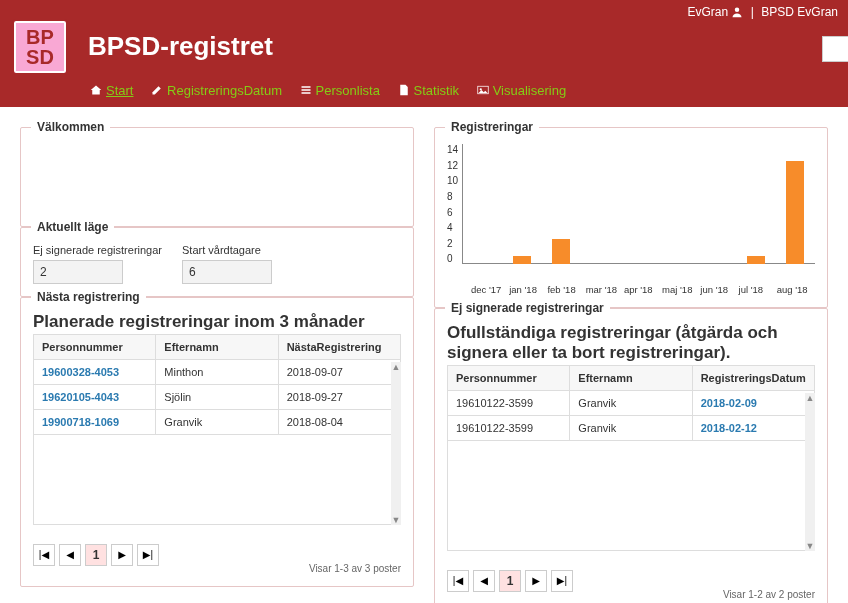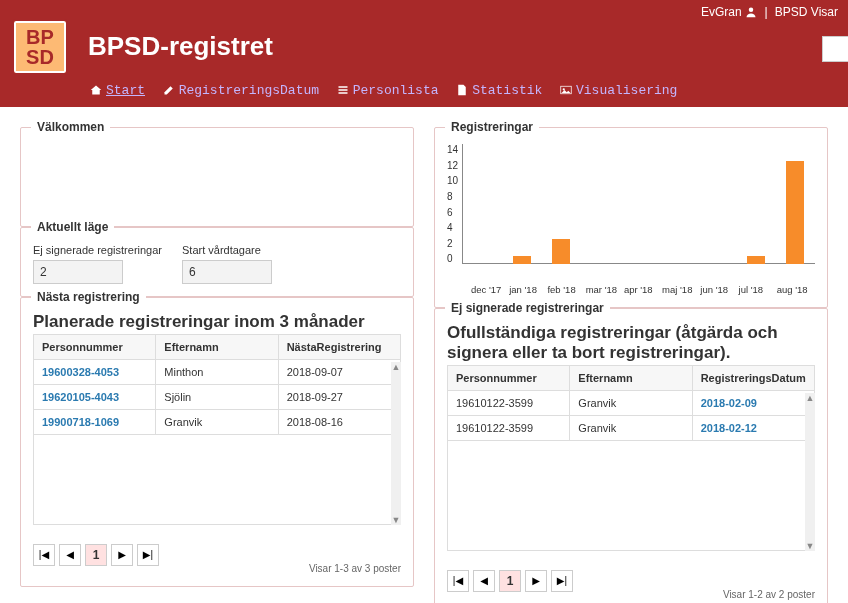--- a/index.html
+++ b/index.html
@@ -3,24 +3,24 @@
 <meta charset="utf-8">
 <style>
   * { box-sizing: border-box; margin: 0; padding: 0; }
   body { font-family: Arial, Helvetica, sans-serif; font-size: 12px; color: #333; background: #fff; }
 
   .header { background: #a82929; color: #fff; position: relative; padding-bottom: 8px; }
   .user-bar { text-align: right; padding: 4px 10px 0 0; font-size: 12px; }
   .user-bar span { vertical-align: middle; }
   .user-bar .pipe { margin: 0 4px; }
   .brand-row { display: flex; align-items: center; padding: 0 12px; }
-  .logo { width: 56px; height: 56px; background:#fdba74; border-radius:4px; display:flex; flex-direction:column; align-items:center; justify-content:center; font-weight:bold; color:#a82929; font-size:20px; line-height:1; border:2px solid #a82929; box-shadow: inset 0 0 0 2px #fff; }
+  .logo { width: 56px; height: 56px; background:#f9a8d4; border-radius:4px; display:flex; flex-direction:column; align-items:center; justify-content:center; font-weight:bold; color:#a82929; font-size:20px; line-height:1; border:2px solid #a82929; box-shadow: inset 0 0 0 2px #fff; }
   .brand-title { font-size: 26px; font-weight: bold; margin-left: 20px; }
   .nav { margin: 8px 0 0 90px; font-size: 13px; }
-  .nav a { color: #c4b5fd; text-decoration: none; margin-right: 14px; display:inline-flex; align-items:center; gap:4px;font-family:Liberation Mono, monospace; }
+  .nav a { color: #84cc16; text-decoration: none; margin-right: 14px; display:inline-flex; align-items:center; gap:4px; }
   .nav a:first-child { text-decoration: underline; }
   .search-box { position:absolute; right:0; top:36px; width:26px; height:26px; background:#fff; border:1px solid #ccc; border-right:none; }
 
   .content { display:flex; gap:20px; padding:20px; }
   .col { flex:1; display:flex; flex-direction:column; }
 
   .panel { border:1px solid #e6c6c6; border-radius:2px; padding:10px 12px 12px 12px; position:relative; background:#fff; }
   .panel-title { position:absolute; top:-8px; left:10px; background:#fff; padding:0 6px; font-weight:bold; font-size:12px; color:#333; }
 
   .readonly-group { display:flex; gap:20px; margin-top:6px; }
@@ -63,21 +63,21 @@
 <div class="header">
   <div class="user-bar">
     <span>EvGran</span>
     <span class="icon">
       <svg viewBox="0 0 16 16" width="12" height="12" fill="#fff">
           <circle cx="8" cy="5" r="3"></circle>
           <path d="M2 15c0-3 3-5 6-5s6 2 6 5z"></path>
         </svg>
     </span>
     <span class="pipe">|</span>
-    <span>BPSD Visar</span>
+    <span>BPSD EvGran</span>
   </div>
   <div class="brand-row">
     <div class="logo">
       <span>BP</span>
       <span>SD</span>
     </div>
     <div class="brand-title">BPSD-registret</div>
   </div>
   <div class="nav">
     <a href="#">
@@ -169,21 +169,21 @@
               <td>2018-09-07</td>
             </tr>
             <tr>
               <td><a href="#">19620105-4043</a></td>
               <td>Sjölin</td>
               <td>2018-09-27</td>
             </tr>
             <tr>
               <td><a href="#">19900718-1069</a></td>
               <td>Granvik</td>
-              <td>2018-08-16</td>
+              <td>2018-08-04</td>
             </tr>
             <tr>
                 <td colspan="3" class="grid-body-space"></td>
               </tr>
           </tbody>
         </table>
         <div class="sb">
             <span>▲</span>
             <span>▼</span>
           </div>

